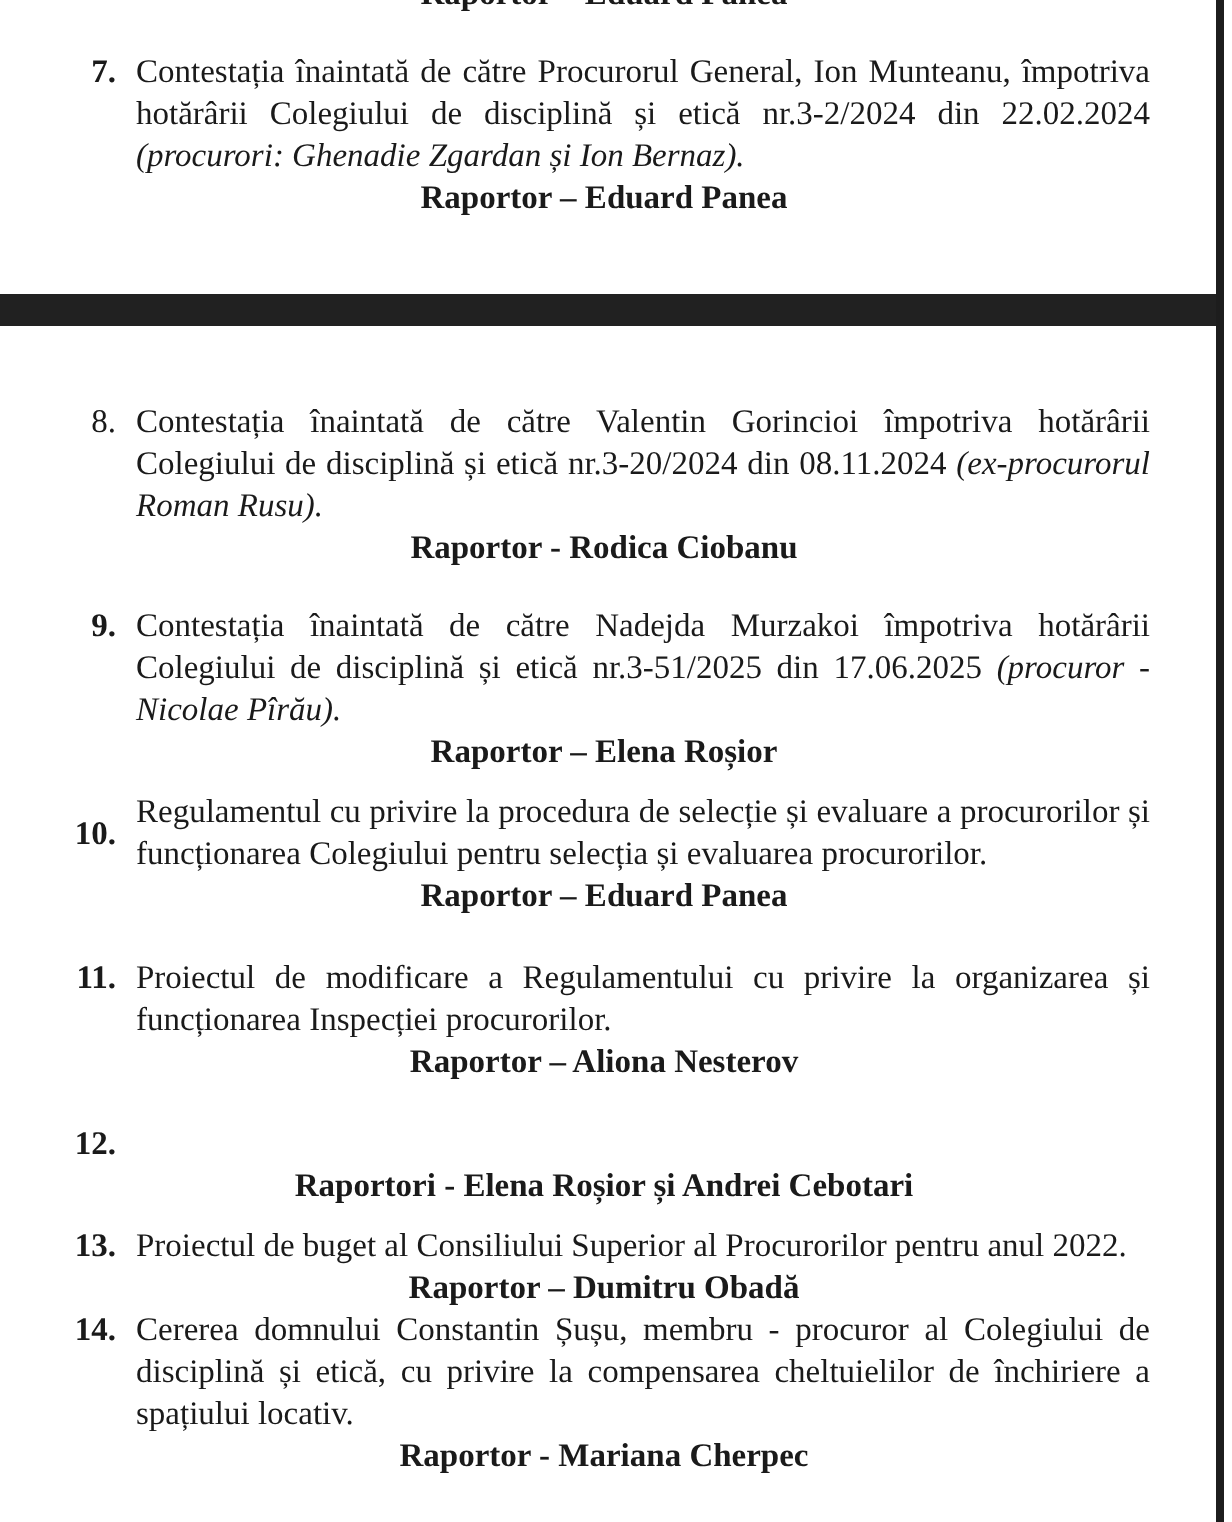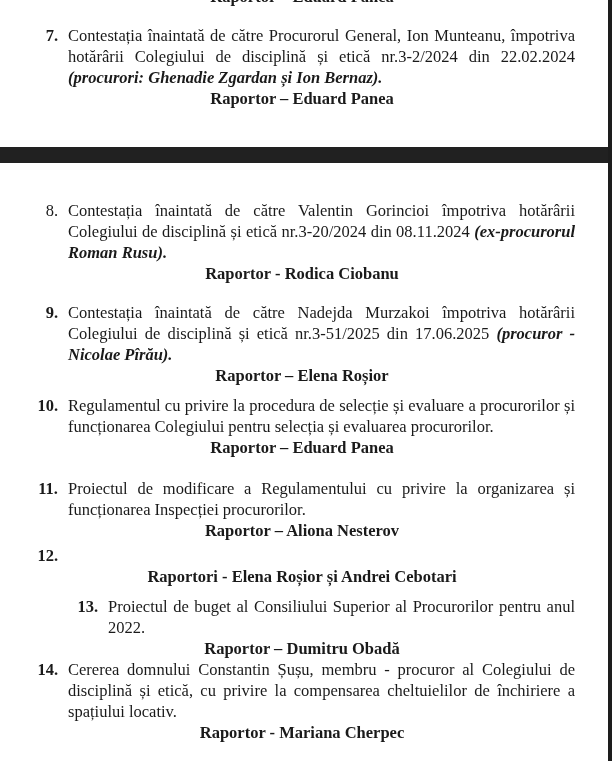--- a/index.html
+++ b/index.html
@@ -37,21 +37,21 @@
     flex: 0 0 58px;
     text-align: right;
   }
   .item .num.bold { font-weight: bold; }
   .item .body {
     flex: 1;
     margin-left: 10px;
     margin-right: 41px;
     text-align: justify;
   }
-  .it { font-style: italic; font-weight: bold; }
+  .it { font-style: italic; }
   .raportor {
     margin-left: 28px;
     margin-right: 40px;
     text-align: center;
     font-weight: bold;
   }
   .page-break-bar {
     margin-top: 38px;
     width: 612px;
     height: 16px;
@@ -74,35 +74,35 @@
       <div class="item" style="margin-top: 37px;">
         <div class="num">8.</div>
         <div class="body"><span>Contestația înaintată de către Valentin Gorincioi împotriva hotărârii Colegiului de disciplină și etică nr.3-20/2024 din 08.11.2024 </span><span class="it">(ex-procurorul Roman Rusu).</span></div>
       </div>
       <div class="raportor">Raportor - Rodica Ciobanu</div>
       <div class="item" style="margin-top: 18px;">
         <div class="num bold">9.</div>
         <div class="body"><span>Contestația înaintată de către Nadejda Murzakoi împotriva hotărârii Colegiului de disciplină și etică nr.3-51/2025 din 17.06.2025 </span><span class="it">(procuror - Nicolae Pîrău).</span></div>
       </div>
       <div class="raportor">Raportor – Elena Roșior</div>
-      <div class="item" style="margin-top: 9px;">
+      <div class="item" style="margin-top: 9px; align-items: center;">
         <div class="num bold">10.</div>
         <div class="body"><span>Regulamentul cu privire la procedura de selecție și evaluare a procurorilor și funcționarea Colegiului pentru selecția și evaluarea procurorilor.</span></div>
       </div>
       <div class="raportor">Raportor – Eduard Panea</div>
       <div class="item" style="margin-top: 20px;">
         <div class="num bold">11.</div>
         <div class="body"><span>Proiectul de modificare a Regulamentului cu privire la organizarea și funcționarea Inspecției procurorilor.</span></div>
       </div>
       <div class="raportor">Raportor – Aliona Nesterov</div>
-      <div class="item" style="margin-top: 4px; align-items: flex-end;">
+      <div class="item" style="margin-top: 20px; align-items: flex-end;">
         <div class="num bold">12.</div>
       </div>
       <div class="raportor">Raportori - Elena Roșior și Andrei Cebotari</div>
-      <div class="item" style="margin-top: 9px; padding-left: 40px;">
+      <div class="item" style="margin-top: 9px;">
         <div class="num bold">13.</div>
         <div class="body"><span>Proiectul de buget al Consiliului Superior al Procurorilor pentru anul 2022.</span></div>
       </div>
       <div class="raportor">Raportor – Dumitru Obadă</div>
       <div class="item" style="margin-top: 0;">
         <div class="num bold">14.</div>
         <div class="body"><span>Cererea domnului Constantin Șușu, membru - procuror al Colegiului de disciplină și etică, cu privire la compensarea cheltuielilor de închiriere a spațiului locativ.</span></div>
       </div>
       <div class="raportor">Raportor - Mariana Cherpec</div>
     </div>

